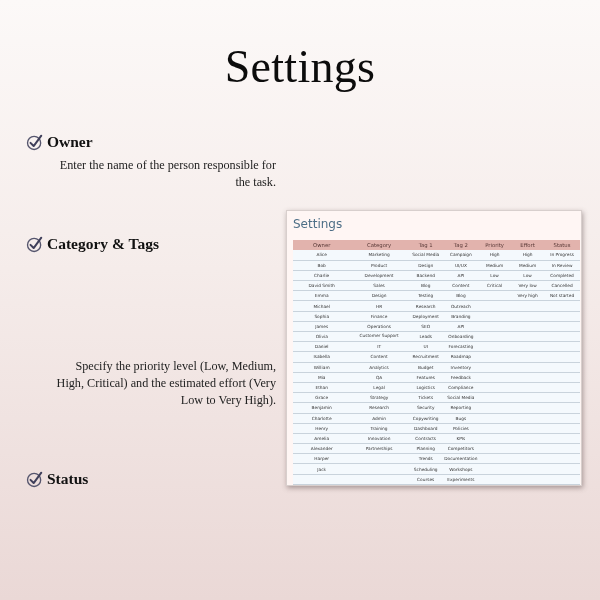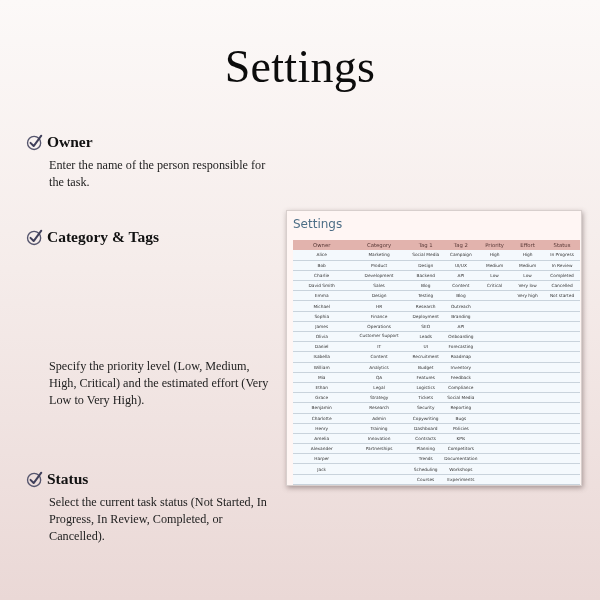--- a/index.html
+++ b/index.html
@@ -13,21 +13,21 @@
   .page-title {
     position: absolute; top: 40px; left: 0; width: 600px;
     text-align: center; font-size: 46px; font-weight: normal; color: #0c0c0c;
     letter-spacing: 0.3px;
   }
   .section { position: absolute; left: 26px; width: 250px; }
   .section-head { display: flex; align-items: center; gap: 3px; }
   .check-icon { width: 18px; height: 18px; display: inline-block; }
   .section-title { font-size: 15.5px; font-weight: bold; color: #111; }
   .section-desc {
-    margin-left: 23px; margin-top: 6px; font-size: 12.2px; line-height: 17px; color: #222;
+    margin-left: 23px; margin-top: 6px; font-size: 12.2px; line-height: 17px; color: #222; text-align: right;
   }
   .card {
     position: absolute; left: 286px; top: 210px; width: 296px; height: 276px;
     background: #fff6f4;
     box-shadow: 1px 2px 5px rgba(80,60,60,0.45);
     border: 1px solid #d8cfcd;
   }
   .card-title {
     position: absolute; left: 6px; top: 6px; font-family: "DejaVu Sans", sans-serif;
     font-size: 12px; color: #4d6e86;
@@ -55,21 +55,21 @@
   <div class="section-head">
     <svg class="check-icon" viewBox="0 0 20 20">
       <circle cx="9" cy="11" r="7.3" fill="none" stroke="#55556d" stroke-width="1.5"></circle>
       <path d="M5 11 L8.5 14.5 L17 3" fill="none" stroke="#3f3f5a" stroke-width="2.2" stroke-linecap="round" stroke-linejoin="round"></path>
     </svg>
     <span class="section-title">Owner</span>
   </div>
   <p class="section-desc">Enter the name of the person responsible for the task.</p>
 </div>
 
-<div class="section" style="top:228px">
+<div class="section" style="top:235px">
   <div class="section-head">
     <svg class="check-icon" viewBox="0 0 20 20">
       <circle cx="9" cy="11" r="7.3" fill="none" stroke="#55556d" stroke-width="1.5"></circle>
       <path d="M5 11 L8.5 14.5 L17 3" fill="none" stroke="#3f3f5a" stroke-width="2.2" stroke-linecap="round" stroke-linejoin="round"></path>
     </svg>
     <span class="section-title">Category &amp; Tags</span>
   </div>
 </div>
 
 <div class="section" style="top:352px">
@@ -77,21 +77,20 @@
 </div>
 
 <div class="section" style="top:470px">
   <div class="section-head">
     <svg class="check-icon" viewBox="0 0 20 20">
       <circle cx="9" cy="11" r="7.3" fill="none" stroke="#55556d" stroke-width="1.5"></circle>
       <path d="M5 11 L8.5 14.5 L17 3" fill="none" stroke="#3f3f5a" stroke-width="2.2" stroke-linecap="round" stroke-linejoin="round"></path>
     </svg>
     <span class="section-title">Status</span>
   </div>
-  <p class="section-desc">Select the current task status (Not Started, In Progress, In Review, Completed, or Cancelled).</p>
 </div>
 
 <div class="card">
   <div class="card-title">Settings</div>
   <table>
     <colgroup>
       <col style="width:20%">
         <col style="width:20%">
         <col style="width:12.5%">
         <col style="width:12%">

